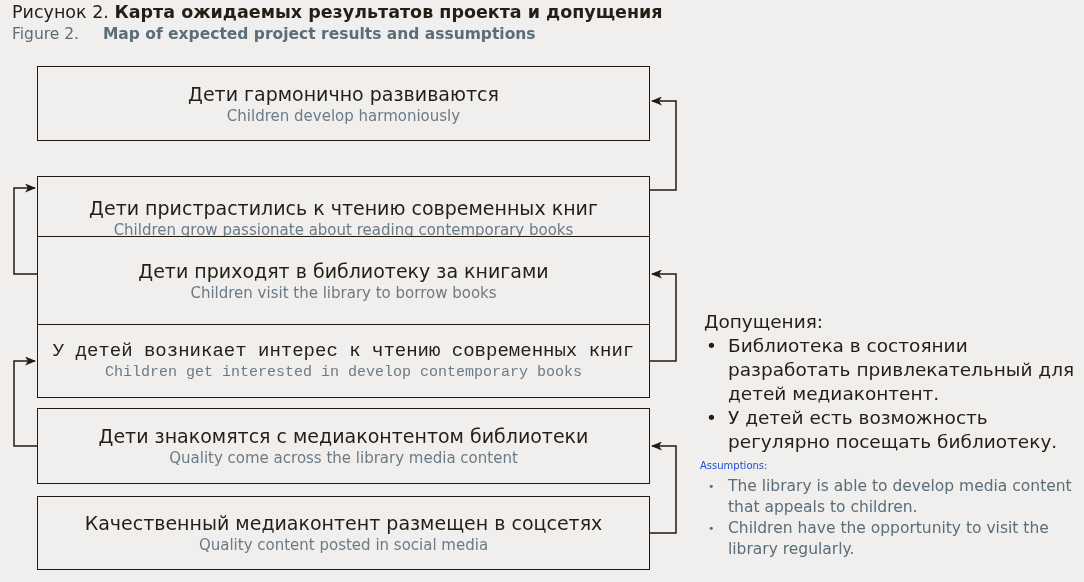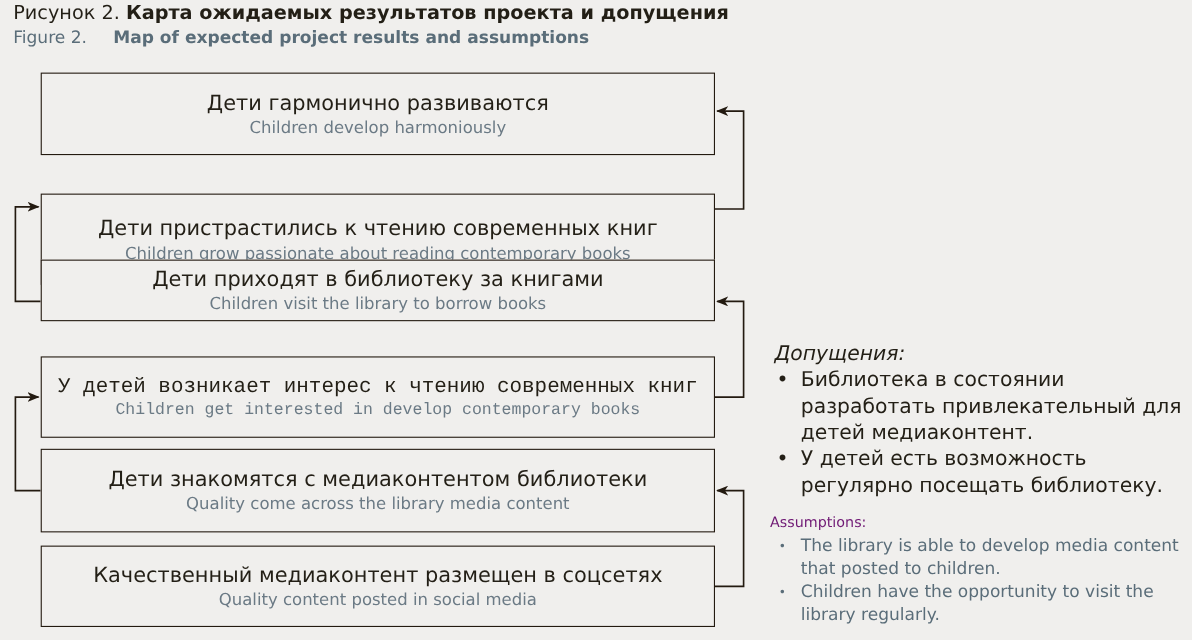--- a/index.html
+++ b/index.html
@@ -69,21 +69,21 @@
   .node .en {
     font-size: 15px;
     line-height: 20px;
     color: #6b7a85;
     text-align: right;
     white-space: nowrap;
   }
 
   #node-1 { top: 66px;  height: 75px; }
   #node-2 { top: 164px; height: 83px; margin-top: 12px; }
-  #node-3 { top: 236px; height: 56px; }
+  #node-3 { top: 236px; height: 89px; }
   #node-4 { top: 324px; height: 74px; font-family: Liberation Mono, monospace; }
   #node-5 { top: 408px; height: 76px; }
   #node-6 { top: 496px; height: 74px; }
 
   
   #connectors {
     position: absolute;
     left: 0;
     top: 0;
     width: 1084px;
@@ -96,21 +96,20 @@
     position: absolute;
     left: 700px;
     top: 310px;
     width: 378px;
   }
   .as-title-ru {
     font-size: 18.5px;
     line-height: 24px;
     color: #231f16;
     margin-left: 4px;
-    font-style: italic;
   }
   ul.as-list-ru {
     margin: 0;
     padding: 0;
     list-style: none;
   }
   ul.as-list-ru li {
     position: relative;
     padding-left: 28px;
     font-size: 18.5px;
@@ -118,24 +117,24 @@
     color: #231f16;
   }
   ul.as-list-ru li .bullet {
     position: absolute;
     left: 6px;
     top: 0;
     font-size: 18.5px;
     line-height: 24px;
   }
   .as-title-en {
-    font-size: 13px;
+    font-size: 10px;
     line-height: 21px;
-    color: #701a75;
-    margin-top: 11px;
+    color: #1d4ed8;
+    margin-top: 1px;
   }
   ul.as-list-en {
     margin: 0;
     padding: 0;
     list-style: none;
   }
   ul.as-list-en li {
     position: relative;
     padding-left: 28px;
     font-size: 15.5px;
@@ -244,21 +243,21 @@
       <span class="bullet">•</span>
       <span>У детей есть возможность регулярно посещать библиотеку.</span>
     </li>
   </ul>
 
   <div class="as-title-en">Assumptions:</div>
 
   <ul class="as-list-en">
     <li>
       <span class="bullet">•</span>
-      <span>The library is able to develop media content that posted to children.</span>
+      <span>The library is able to develop media content that appeals to children.</span>
     </li>
     <li>
       <span class="bullet">•</span>
       <span>Children have the opportunity to visit the library regularly.</span>
     </li>
   </ul>
 
 </div>
 
 </body></html>

